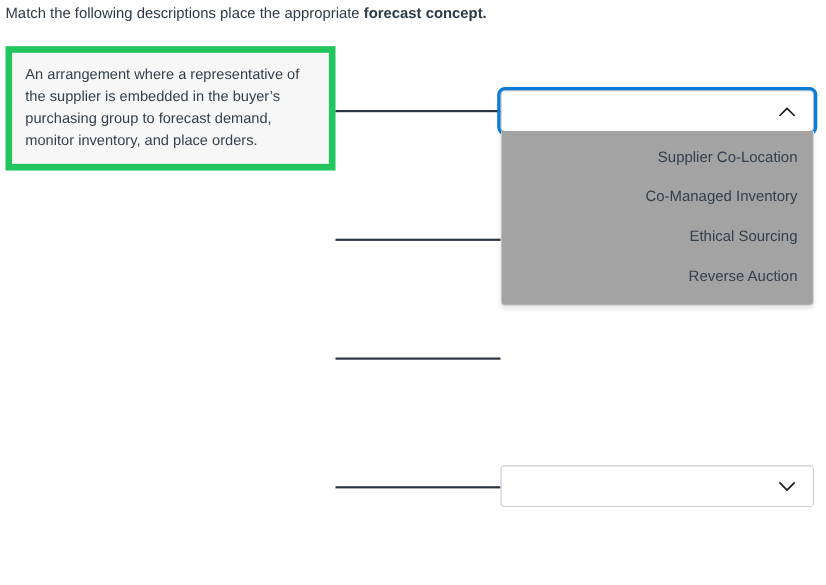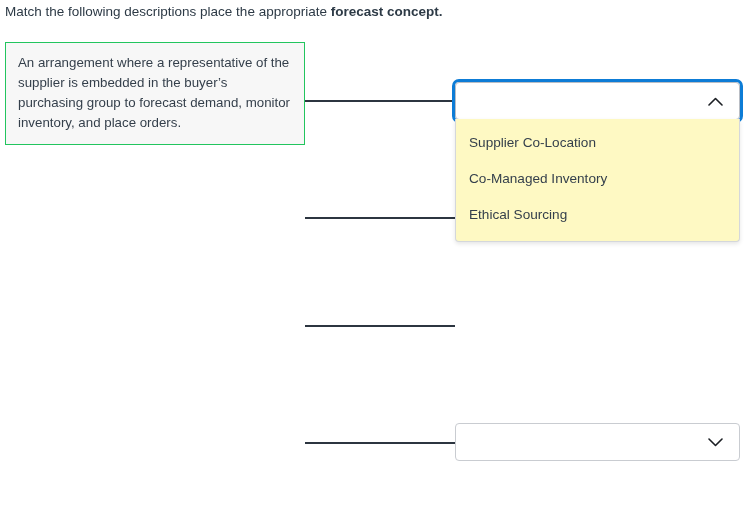--- a/index.html
+++ b/index.html
@@ -31,21 +31,21 @@
   #descriptions {
     position: absolute;
     left: 5px;
     top: 42px;
     width: 300px;
   }
   .desc-card {
     box-sizing: border-box;
     width: 300px;
     background: #f7f7f7;
-    border: 1px solid #22c55e;
+    border: 6px solid #22c55e;
     padding: 10px 12px 11px 12px;
     margin-bottom: 3px;
     font-size: 13.3px;
     line-height: 20px;
     color: #343f4b;
   }
 
   
   .connector {
     position: absolute;
@@ -91,27 +91,28 @@
   }
   .chevron svg { display: block; }
 
   
   #dropdown-list {
     position: absolute;
     left: 455px;
     top: 119px;
     width: 285px;
     box-sizing: border-box;
-    background: #fef9c3;
+    background: #a3a3a3;
     border: 1px solid #d4d7db;
     border-top: none;
     border-radius: 0 0 4px 4px;
     box-shadow: 0 2px 4px rgba(0,0,0,0.10);
     padding: 6px 0 8px 0;
     z-index: 5;
+    text-align: right;
   }
   .dropdown-option {
     font-size: 13.6px;
     line-height: 18px;
     color: #343f4b;
     padding: 9px 14px 9px 13px;
     cursor: pointer;
     white-space: nowrap;
   }
 </style>
@@ -138,20 +139,21 @@
     <svg width="15" height="9" viewBox="0 0 15 9">
       <polyline points="1,8 7.5,1.5 14,8" fill="none" stroke="#1b1f24" stroke-width="1.6" stroke-linecap="round" stroke-linejoin="round"></polyline>
     </svg>
   </span>
 </div>
 
 <div id="dropdown-list">
   <div class="dropdown-option">Supplier Co-Location</div>
   <div class="dropdown-option">Co-Managed Inventory</div>
   <div class="dropdown-option">Ethical Sourcing</div>
+  <div class="dropdown-option">Reverse Auction</div>
 </div>
 
 <div class="select-box" id="select-bottom">
   <span class="chevron">
     <svg width="15" height="9" viewBox="0 0 15 9">
       <polyline points="1,1 7.5,7.5 14,1" fill="none" stroke="#1b1f24" stroke-width="1.6" stroke-linecap="round" stroke-linejoin="round"></polyline>
     </svg>
   </span>
 </div>
 

